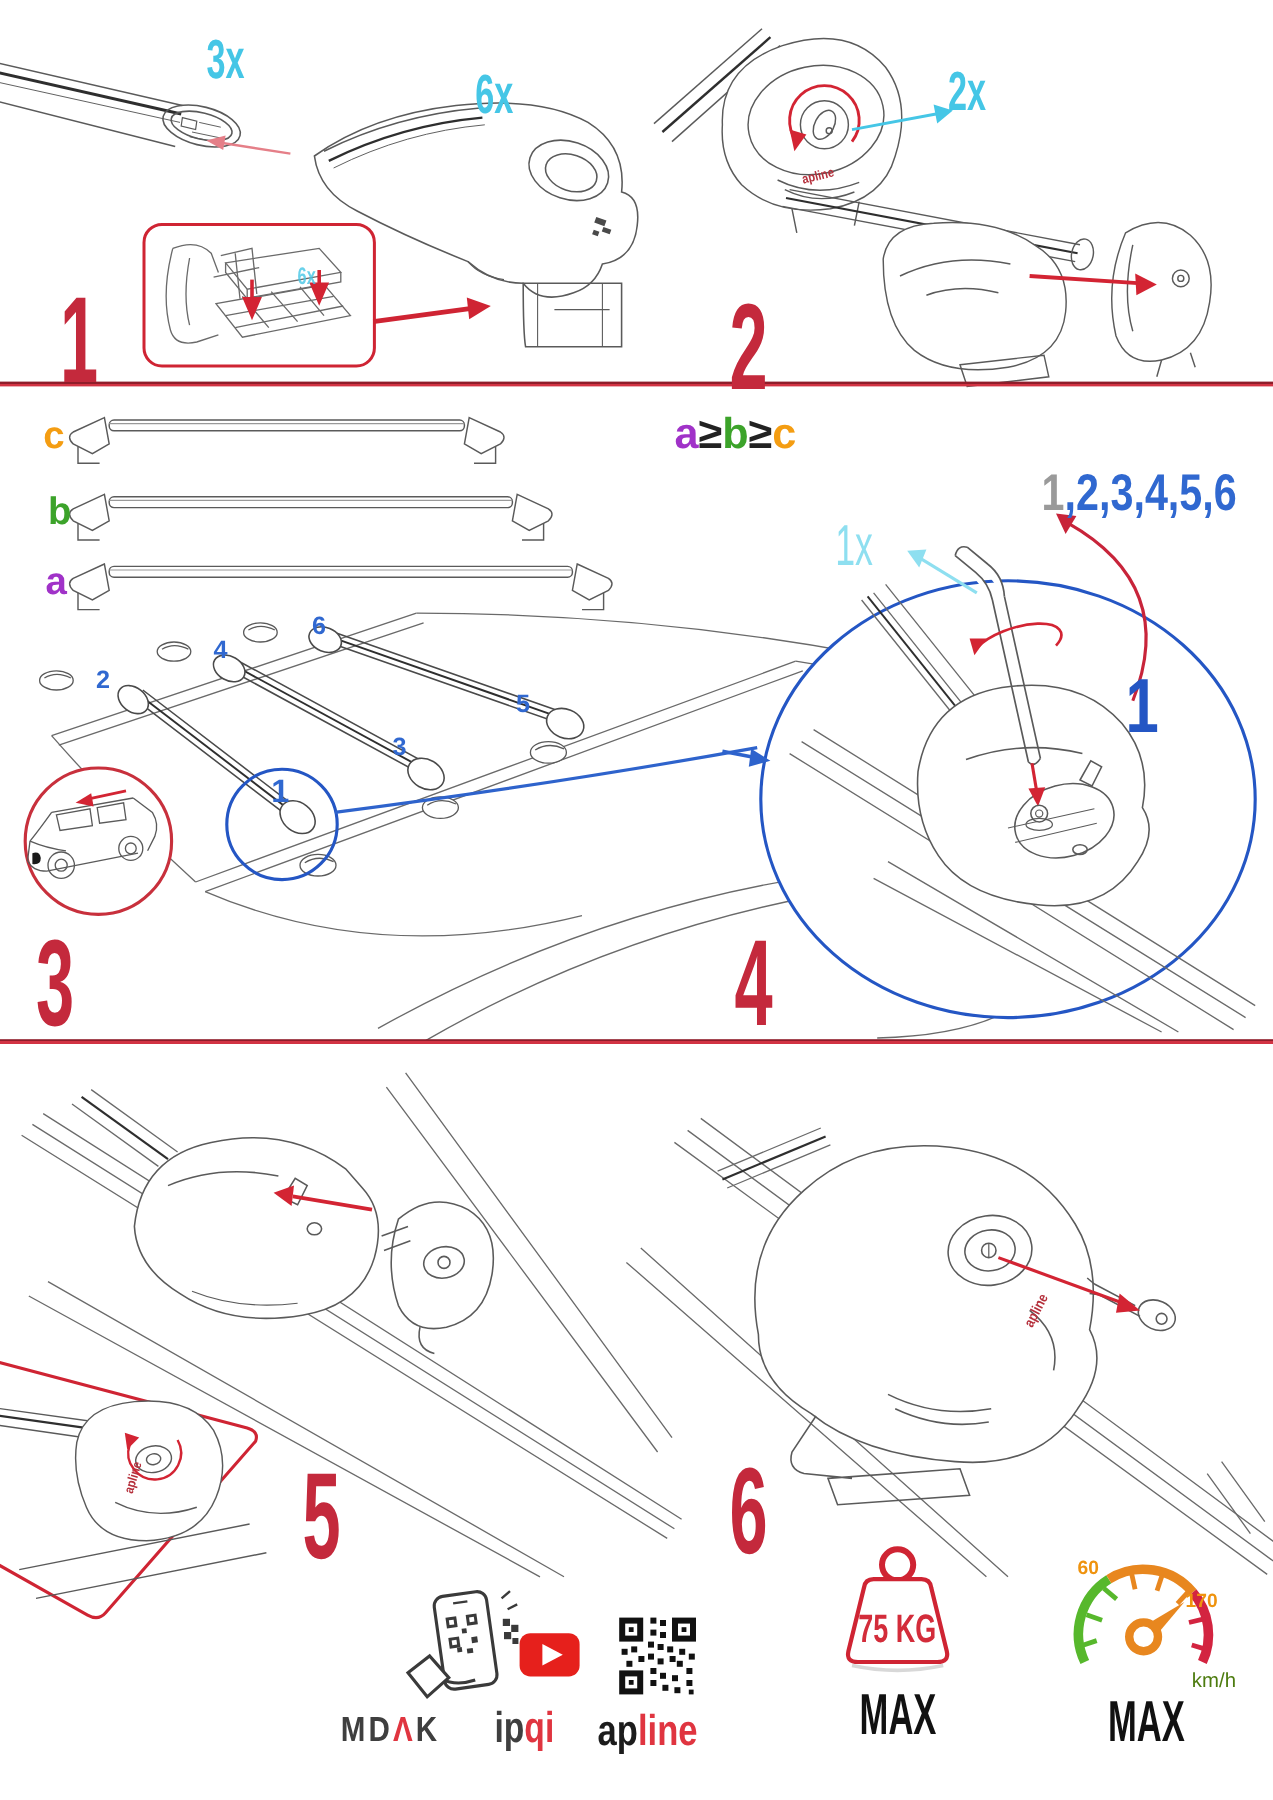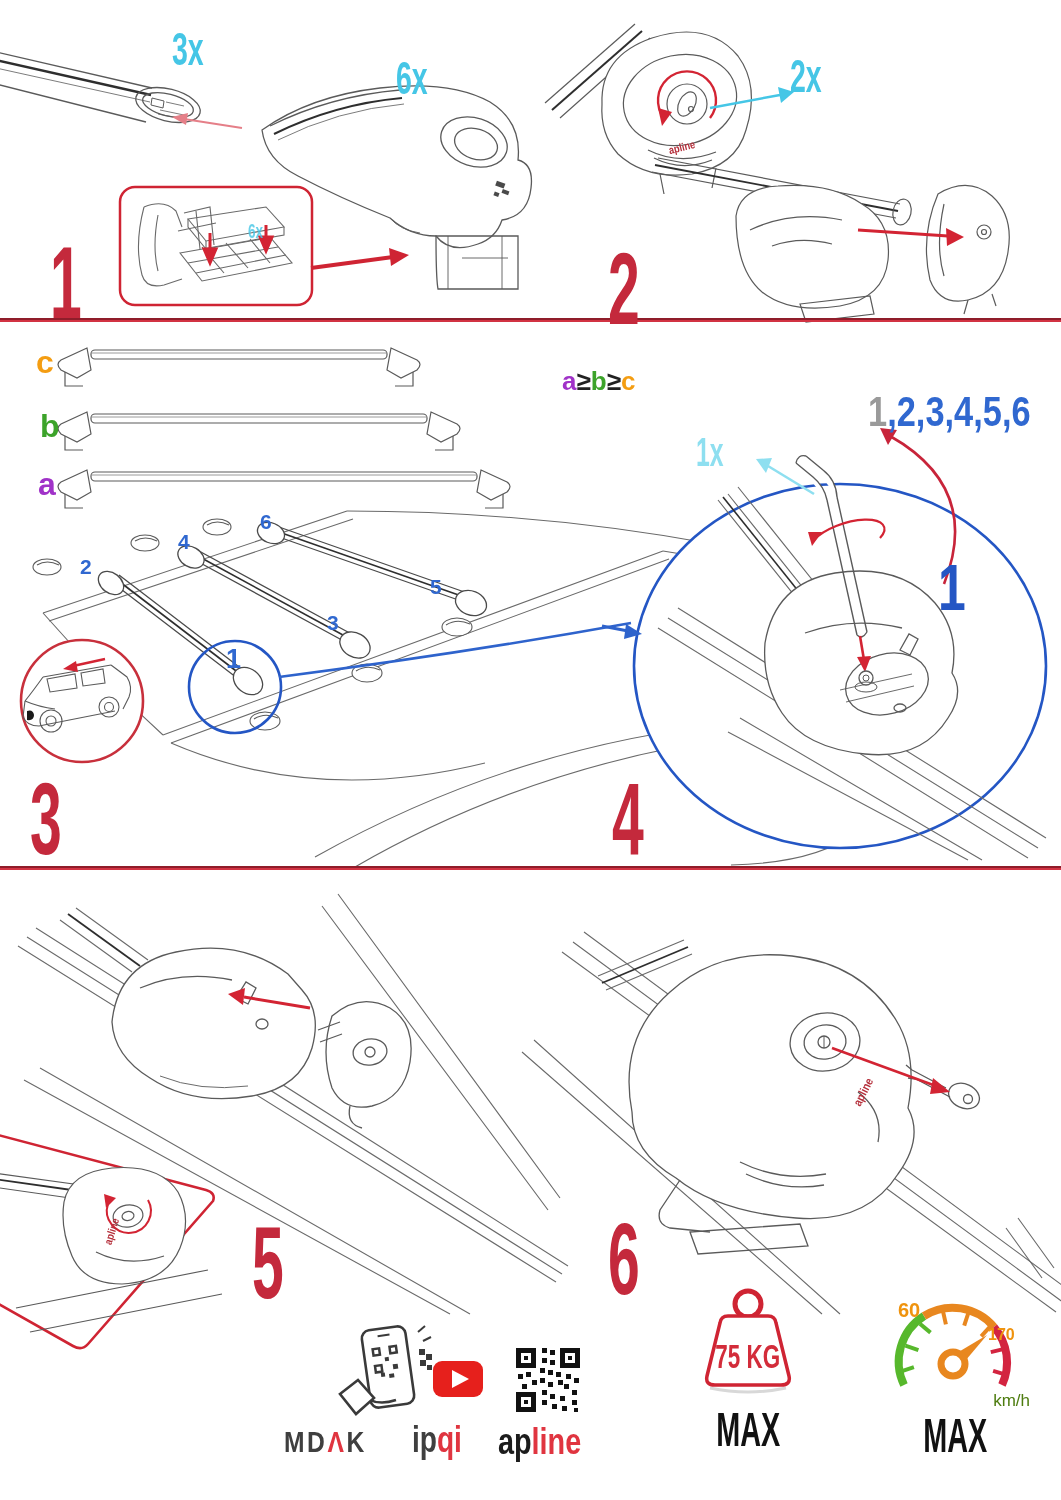--- a/index.html
+++ b/index.html
@@ -426,36 +426,36 @@
   <span class="lbl stepnum" style="left:50px;top:232px"><span class="cond">1</span></span>
 
   <span class="lbl qty" style="left:790px;top:53px"><span class="cond">2x</span></span>
   <span class="lbl stepnum" style="left:608px;top:238px"><span class="cond">2</span></span>
   <span class="brand-tag" style="left:666px;top:142px;font-size:11px;transform:rotate(-14deg) scaleX(.85)">apline</span>
 
   <span class="lbl" style="left:36px;top:346px;color:#f49d12;font-size:32px;font-weight:700">c</span>
   <span class="lbl" style="left:40px;top:410px;color:#3ca32a;font-size:32px;font-weight:700">b</span>
   <span class="lbl" style="left:38px;top:468px;color:#a032c8;font-size:32px;font-weight:700">a</span>
 
-  <span class="lbl" style="left:562px;top:368px;font-size:26px;font-weight:700">
+  <span class="lbl" style="left:562px;top:343px;font-size:36px;font-weight:700">
     <span style="color:#a032c8">a</span><span style="color:#222">≥</span><span style="color:#3ca32a">b</span><span style="color:#222">≥</span><span style="color:#f49d12">c</span>
   </span>
 
   <span class="lbl roofnum" style="left:80px;top:556px">2</span>
   <span class="lbl roofnum" style="left:178px;top:531px">4</span>
   <span class="lbl roofnum" style="left:260px;top:511px">6</span>
   <span class="lbl roofnum" style="left:327px;top:612px">3</span>
   <span class="lbl roofnum" style="left:430px;top:576px">5</span>
   <span class="lbl roofnum" style="left:226px;top:646px;font-size:27px">1</span>
   <span class="lbl stepnum" style="left:30px;top:768px"><span class="cond">3</span></span>
 
   <span class="lbl" style="left:868px;top:390px;font-size:43px;font-weight:700">
     <span class="cond" style="transform:scaleX(.8)"><span style="color:#9a9a9a">1</span><span style="color:#3068d0">,2,3,4,5,6</span></span>
   </span>
-  <span class="lbl" style="left:696px;top:432px;color:#8edff0;font-size:40px;font-weight:700"><span class="cond" style="transform:scaleX(.62)">1x</span></span>
+  <span class="lbl" style="left:696px;top:432px;color:#8edff0;font-size:48px;font-weight:400"><span class="cond" style="transform:scaleX(.62)">1x</span></span>
   <span class="lbl" style="left:938px;top:556px;color:#2456c4;font-size:64px;font-weight:700"><span class="cond" style="transform:scaleX(.78)">1</span></span>
   <span class="lbl stepnum" style="left:612px;top:768px"><span class="cond">4</span></span>
 
   <span class="lbl stepnum" style="left:252px;top:1212px"><span class="cond">5</span></span>
   <span class="brand-tag" style="left:96px;top:1226px;font-size:11px;transform:rotate(-73deg) scaleX(.85)">apline</span>
 
   <span class="lbl stepnum" style="left:608px;top:1208px"><span class="cond">6</span></span>
   <span class="brand-tag" style="left:846px;top:1086px;font-size:12px;transform:rotate(-63deg) scaleX(.85)">apline</span>
 
   <span class="lbl" style="left:284px;top:1428px;font-size:29px;font-weight:700;letter-spacing:3px">
@@ -464,18 +464,18 @@
   <span class="lbl" style="left:412px;top:1422px;font-size:36px;font-weight:700">
     <span class="cond" style="transform:scaleX(.78)"><span style="color:#3f3f3f">ip</span><span style="color:#e03540">qi</span></span>
   </span>
   <span class="lbl" style="left:498px;top:1424px;font-size:36px;font-weight:700">
     <span class="cond" style="transform:scaleX(.8)"><span style="color:#1c1c1c">ap</span><span style="color:#e03540">line</span></span>
   </span>
 
   <span class="lbl" style="left:688px;top:1340px;width:120px;text-align:center;color:#d32c3a;font-size:33px;font-weight:700"><span class="cond" style="transform:scaleX(.68);transform-origin:center top">75 KG</span></span>
   <span class="lbl" style="left:688px;top:1406px;width:120px;text-align:center;color:#111;font-size:48px;font-weight:600"><span class="cond" style="transform:scaleX(.6);transform-origin:center top">MAX</span></span>
 
-  <span class="lbl" style="left:898px;top:1300px;color:#ef930e;font-size:20px;font-weight:700">60</span>
+  <span class="lbl" style="left:898px;top:1300px;color:#ef930e;font-size:16px;font-weight:700">60</span>
   <span class="lbl" style="left:988px;top:1327px;color:#ef930e;font-size:16px;font-weight:700">170</span>
   <span class="lbl" style="left:880px;top:1392px;width:150px;text-align:right;color:#4d7c0f;font-size:17px">km/h</span>
   <span class="lbl" style="left:880px;top:1412px;width:150px;text-align:center;color:#111;font-size:48px;font-weight:600"><span class="cond" style="transform:scaleX(.6);transform-origin:center top">MAX</span></span>
 
 </div>
 
 </body></html>

